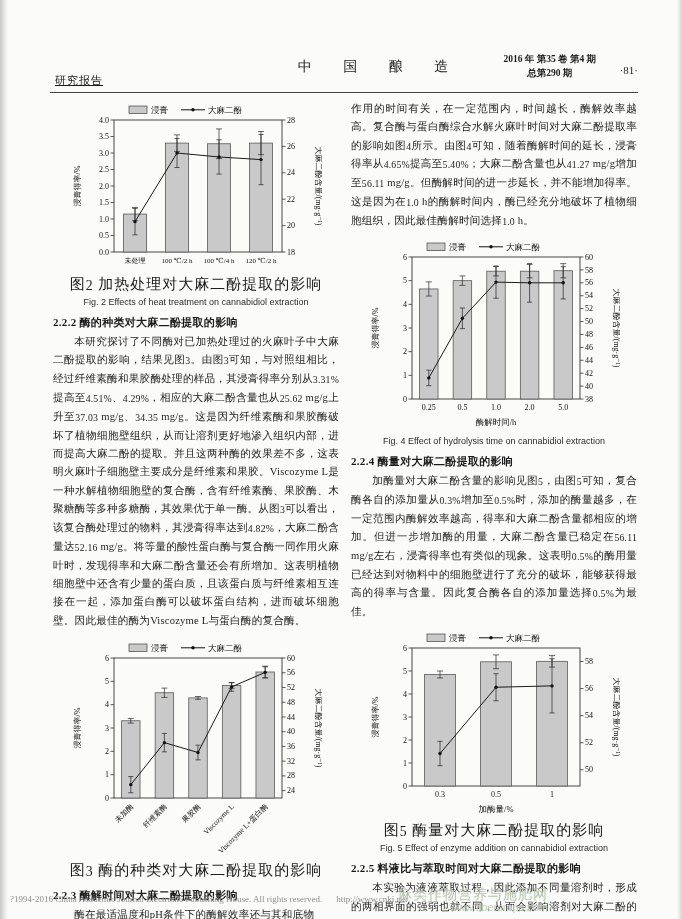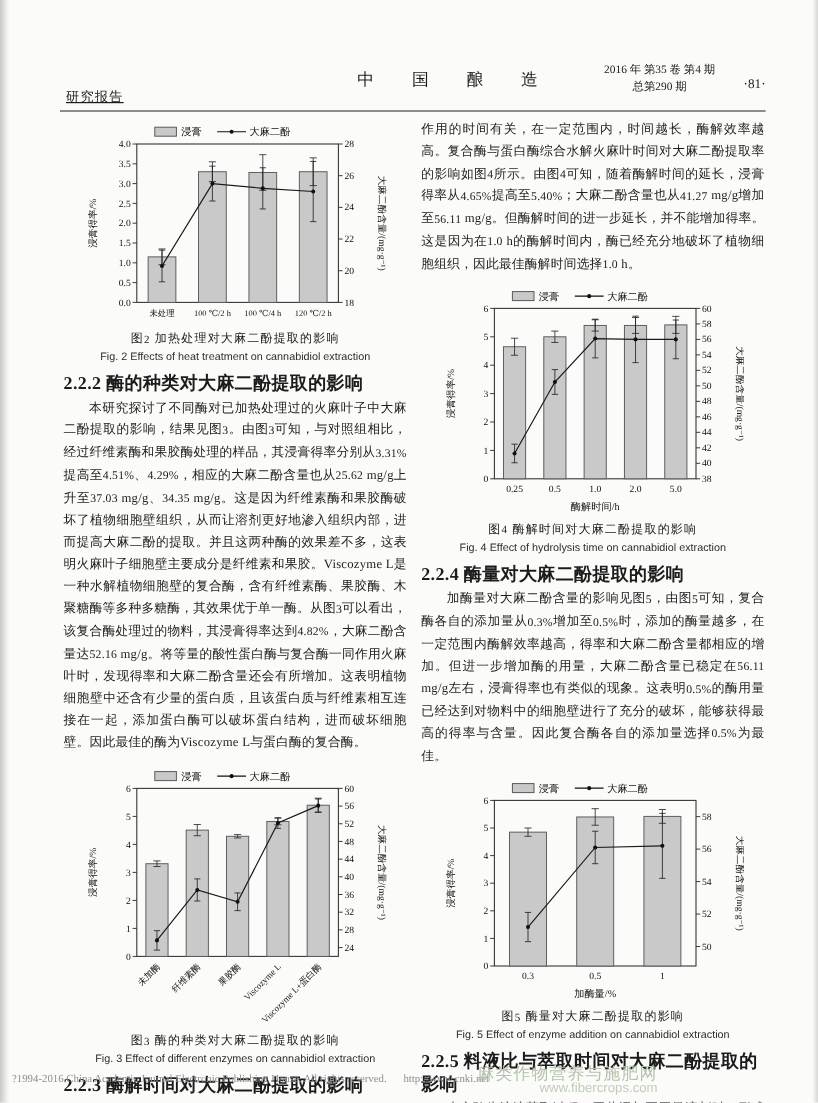--- a/index.html
+++ b/index.html
@@ -7,34 +7,34 @@
        font-family:"Liberation Serif","DejaVu Serif",serif;color:#1c1c1c;overflow:hidden;}
   .scan-edge-left{position:absolute;left:0;top:0;width:8px;height:919px;
        background:linear-gradient(90deg,#c9c9c9,#efefee 70%,#fbfbfa);}
   .scan-edge-right{position:absolute;right:0;top:0;width:5px;height:919px;
        background:linear-gradient(270deg,#d5d5d4,#f2f2f1 80%,#fbfbfa);}
   
   .header{position:absolute;left:50px;top:52px;width:588px;height:38px;}
   .h-left{position:absolute;left:5px;bottom:2px;font-size:11px;letter-spacing:1px;text-decoration:underline;}
   .h-center{position:absolute;left:50%;transform:translateX(-50%);top:6px;
        font-size:14px;letter-spacing:14px;white-space:nowrap;margin-left:36px;}
-  .h-right{position:absolute;right:42px;top:0;text-align:center;font-size:9.5px;line-height:14px;}
+  .h-right{position:absolute;right:42px;top:0;text-align:center;font-size:9.5px;line-height:14px;font-weight:bold;}
   .h-page{position:absolute;right:0;top:12px;font-size:11px;}
   .h-rule{position:absolute;left:50px;top:92px;width:588px;height:0;border-top:1.2px solid #444;}
   
   .col{position:absolute;top:100px;width:286px;}
   .col-left{left:53px;}
   .col-right{left:351px;}
   
   .fig{margin:0 auto 4px auto;text-align:center;}
   .fig svg{display:block;margin:0 auto;}
-  .cap-zh{font-size:10px;margin-top:1px;letter-spacing:1px;}
+  .cap-zh{font-size:15px;margin-top:1px;letter-spacing:1px;}
   .cap-en{font-family:Liberation Sans, sans-serif;font-size:9px;color:#2c2c2c;margin-top:3px;}
   
-  .sec-h{font-size:15px;font-weight:bold;margin:8px 0 3px 0;letter-spacing:0.3px;}
+  .sec-h{font-size:11px;font-weight:bold;margin:8px 0 3px 0;letter-spacing:0.3px;}
   .prose{font-size:10.6px;line-height:18.3px;text-align:justify;letter-spacing:0.2px;}
   .prose.indent{text-indent:2em;}
   .lat{font-family:"Liberation Serif",serif;font-size:0.92em;vertical-align:-0.06em;}
   
   .footer{position:absolute;left:0;top:886px;width:560px;height:33px;}
   .f-copy{position:absolute;left:10px;top:8px;font-size:9px;color:#8e8e8e;white-space:nowrap;}
   .f-url{margin-left:14px;}
   .watermark{position:absolute;right:12px;top:2px;text-align:right;
        font-family:"Liberation Sans","DejaVu Sans",sans-serif;color:#b3c2ab;line-height:13px;}
   .wm1{font-size:14px;letter-spacing:1px;}
@@ -229,21 +229,20 @@
         <text x="131" y="169" text-anchor="end" font-size="7.5" font-family="&quot;Liberation Serif&quot;,&quot;DejaVu Serif&quot;,serif" fill="#111" transform="rotate(-45 131 169)">果胶酶</text>
         <text x="164.60000000000002" y="169" text-anchor="end" font-size="7.5" font-family="&quot;Liberation Serif&quot;,&quot;DejaVu Serif&quot;,serif" fill="#111" transform="rotate(-45 164.60000000000002 169)">Viscozyme L</text>
         <text x="198.20000000000002" y="169" text-anchor="end" font-size="7.5" font-family="&quot;Liberation Serif&quot;,&quot;DejaVu Serif&quot;,serif" fill="#111" transform="rotate(-45 198.20000000000002 169)">Viscozyme L+蛋白酶</text>
         <rect x="59" y="6" width="18" height="7.5" fill="#c9c9c9" stroke="#555" stroke-width="0.8"></rect>
         <text x="81" y="12.8" font-size="8.5" font-family="&quot;Liberation Serif&quot;,&quot;DejaVu Serif&quot;,serif" fill="#111">浸膏</text>
         <line x1="111" y1="9.8" x2="135" y2="9.8" stroke="#111" stroke-width="1"></line>
         <circle cx="123" cy="9.8" r="1.7" fill="#111"></circle>
         <text x="138" y="12.8" font-size="8.5" font-family="&quot;Liberation Serif&quot;,&quot;DejaVu Serif&quot;,serif" fill="#111">大麻二酚</text>
       </svg>
     <div class="cap-zh">图<span class="lat">3</span>  酶的种类对大麻二酚提取的影响</div>
-    <div class="cap-en">Fig. 3 Effect of different enzymes on cannabidiol extraction</div>
   </figure>
 
   <div class="sec-h">2.2.3  酶解时间对大麻二酚提取的影响</div>
   <div class="prose indent">酶在最适温度和pH条件下的酶解效率还与其和底物</div>
 </div>
 
 <div class="col col-right">
 
   <div class="prose">作用的时间有关，在一定范围内，时间越长，酶解效率越高。复合酶与蛋白酶综合水解火麻叶时间对大麻二酚提取率的影响如图<span class="lat">4</span>所示。由图<span class="lat">4</span>可知，随着酶解时间的延长，浸膏得率从<span class="lat">4.65%</span>提高至<span class="lat">5.40%</span>；大麻二酚含量也从<span class="lat">41.27</span> mg/g增加至<span class="lat">56.11</span> mg/g。但酶解时间的进一步延长，并不能增加得率。这是因为在<span class="lat">1.0</span> h的酶解时间内，酶已经充分地破坏了植物细胞组织，因此最佳酶解时间选择<span class="lat">1.0</span> h。</div>
 
@@ -336,21 +335,20 @@
         <text x="128" y="173" text-anchor="middle" font-size="8" font-family="&quot;Liberation Serif&quot;,&quot;DejaVu Serif&quot;,serif" fill="#111">1.0</text>
         <text x="161.60000000000002" y="173" text-anchor="middle" font-size="8" font-family="&quot;Liberation Serif&quot;,&quot;DejaVu Serif&quot;,serif" fill="#111">2.0</text>
         <text x="195.20000000000002" y="173" text-anchor="middle" font-size="8" font-family="&quot;Liberation Serif&quot;,&quot;DejaVu Serif&quot;,serif" fill="#111">5.0</text>
         <text x="128" y="188" text-anchor="middle" font-size="8.5" font-family="&quot;Liberation Serif&quot;,&quot;DejaVu Serif&quot;,serif" fill="#111">酶解时间/h</text>
         <rect x="59" y="6" width="18" height="7.5" fill="#c9c9c9" stroke="#555" stroke-width="0.8"></rect>
         <text x="81" y="12.8" font-size="8.5" font-family="&quot;Liberation Serif&quot;,&quot;DejaVu Serif&quot;,serif" fill="#111">浸膏</text>
         <line x1="111" y1="9.8" x2="135" y2="9.8" stroke="#111" stroke-width="1"></line>
         <circle cx="123" cy="9.8" r="1.7" fill="#111"></circle>
         <text x="138" y="12.8" font-size="8.5" font-family="&quot;Liberation Serif&quot;,&quot;DejaVu Serif&quot;,serif" fill="#111">大麻二酚</text>
       </svg>
-    <div class="cap-zh">图<span class="lat">4</span>  酶解时间对大麻二酚提取的影响</div>
     <div class="cap-en">Fig. 4 Effect of hydrolysis time on cannabidiol extraction</div>
   </figure>
 
   <div class="sec-h">2.2.4  酶量对大麻二酚提取的影响</div>
   <div class="prose indent">加酶量对大麻二酚含量的影响见图<span class="lat">5</span>，由图<span class="lat">5</span>可知，复合酶各自的添加量从<span class="lat">0.3%</span>增加至<span class="lat">0.5%</span>时，添加的酶量越多，在一定范围内酶解效率越高，得率和大麻二酚含量都相应的增加。但进一步增加酶的用量，大麻二酚含量已稳定在<span class="lat">56.11</span> mg/g左右，浸膏得率也有类似的现象。这表明<span class="lat">0.5%</span>的酶用量已经达到对物料中的细胞壁进行了充分的破坏，能够获得最高的得率与含量。因此复合酶各自的添加量选择<span class="lat">0.5%</span>为最佳。</div>
 
   <figure class="fig" style="margin:7px 0 4px 0;">
     <svg width="252" height="192" viewBox="0 0 252 192">
         <rect x="44" y="20" width="168" height="138" fill="none" stroke="#333" stroke-width="0.9"></rect>
         <line x1="40.5" y1="158" x2="44" y2="158" stroke="#333" stroke-width="0.8"></line>

